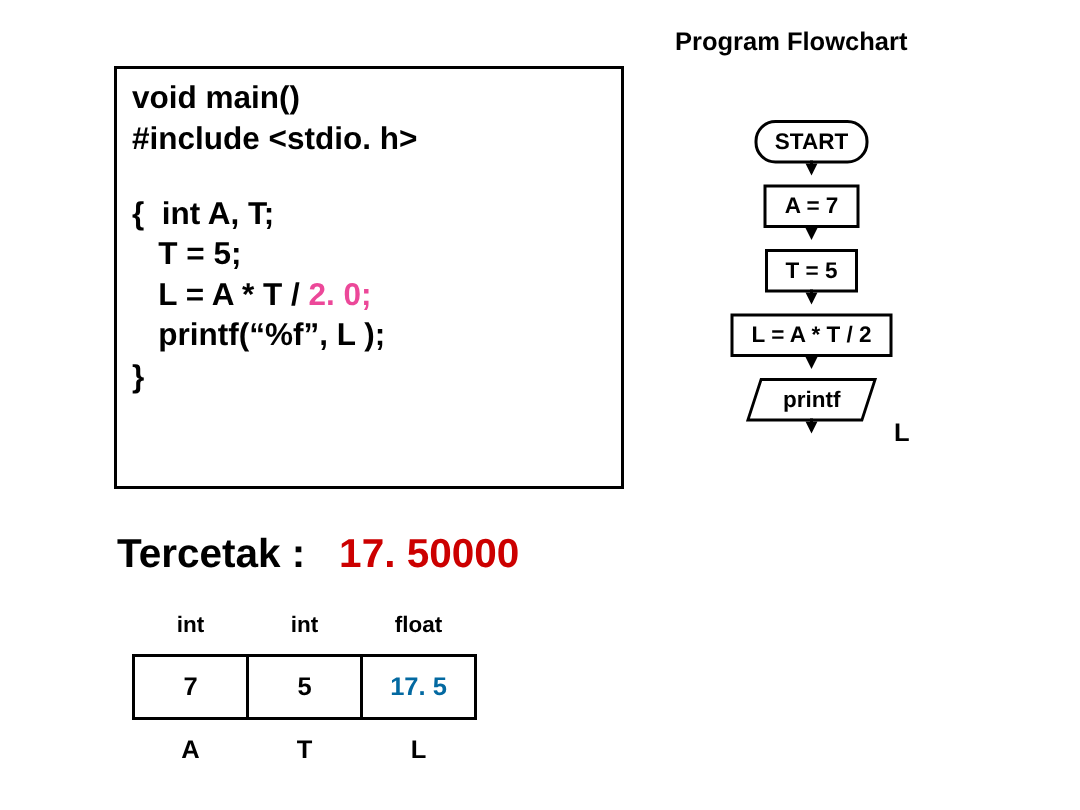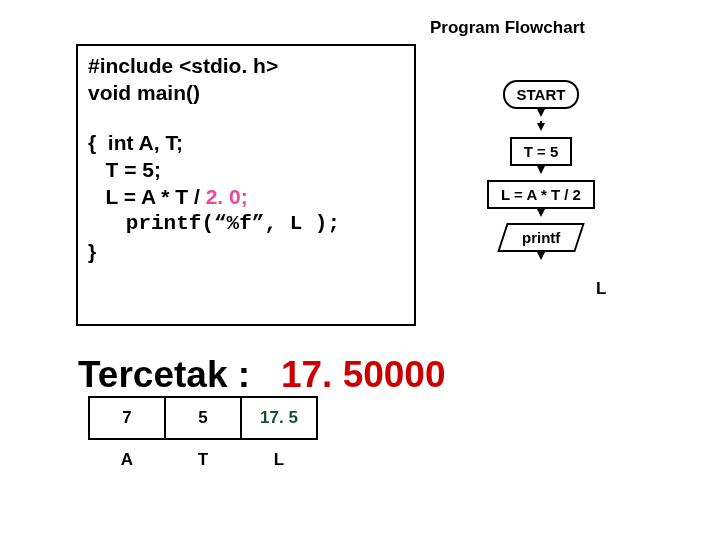--- a/index.html
+++ b/index.html
@@ -7,21 +7,21 @@
     padding: 0;
     width: 720px;
     height: 540px;
     background: #fff;
     font-family: Arial, Helvetica, sans-serif;
     position: relative;
   }
   .title {
     position: absolute;
     top: 18px;
-    left: 430px;
+    left: 450px;
     font-weight: bold;
     font-size: 17px;
   }
   .code-box {
     position: absolute;
     top: 44px;
     left: 76px;
     width: 340px;
     height: 282px;
     border: 2px solid #000;
@@ -87,21 +87,21 @@
     left: 596px;
     top: 279px;
     font-weight: bold;
     font-size: 17px;
   }
   .tercetak {
     position: absolute;
     top: 354px;
     left: 78px;
     font-weight: bold;
-    font-size: 37px;
+    font-size: 27px;
   }
   .tercetak .red { color: #c00; }
   .table {
     position: absolute;
     top: 396px;
     left: 88px;
     border-collapse: collapse;
     font-weight: bold;
     font-size: 17px;
   }
@@ -111,42 +111,43 @@
     text-align: center;
     vertical-align: middle;
   }
   .table .boxed {
     border: 2px solid #000;
   }
   .table .small {
     font-size: 15px;
     height: 28px;
   }
-  .table .red { color: #14532d; }
+  .table .red { color: #0369a1; }
 </style>
 </head>
 <body>
 
 <div class="title">Program Flowchart</div>
 
 <div class="code-box">
+  <div>void  main()</div>
   <div>#include &lt;stdio. h&gt;</div>
-  <div>void  main()</div>
   <div style="white-space:pre;margin-top:22px;">{  int A, T;</div>
   <div style="white-space:pre;">   T = 5;</div>
   <div style="white-space:pre;"><span>   L = A * T / </span><span class="red">2. 0;</span></div>
-  <div style="white-space:pre;font-family:Liberation Mono, monospace;">   printf(“%f”, L );</div>
+  <div style="white-space:pre;">   printf(“%f”, L );</div>
   <div>}</div>
 </div>
 
 <div class="fc">
   <div class="fc-row"><span class="fc-node terminator">START</span></div>
   <div class="arrow-wrap">
       <div class="arrow"></div>
     </div>
+  <div class="fc-row"><span class="fc-node">A = 7</span></div>
   <div class="arrow-wrap">
       <div class="arrow"></div>
     </div>
   <div class="fc-row"><span class="fc-node">T = 5</span></div>
   <div class="arrow-wrap">
       <div class="arrow"></div>
     </div>
   <div class="fc-row"><span class="fc-node">L = A * T / 2</span></div>
   <div class="arrow-wrap">
       <div class="arrow"></div>
@@ -160,20 +161,25 @@
 <div class="side-label">L</div>
 
 <div class="tercetak">
   <span>Tercetak  :</span>
   &nbsp;
   <span class="red">17. 50000</span>
 </div>
 
 <table class="table">
   <tbody>
+      <tr class="small">
+    <td>int</td>
+    <td>int</td>
+    <td>float</td>
+  </tr>
   <tr>
     <td class="boxed">7</td>
     <td class="boxed">5</td>
     <td class="boxed red">17. 5</td>
   </tr>
   <tr>
     <td>A</td>
     <td>T</td>
     <td>L</td>
   </tr>

